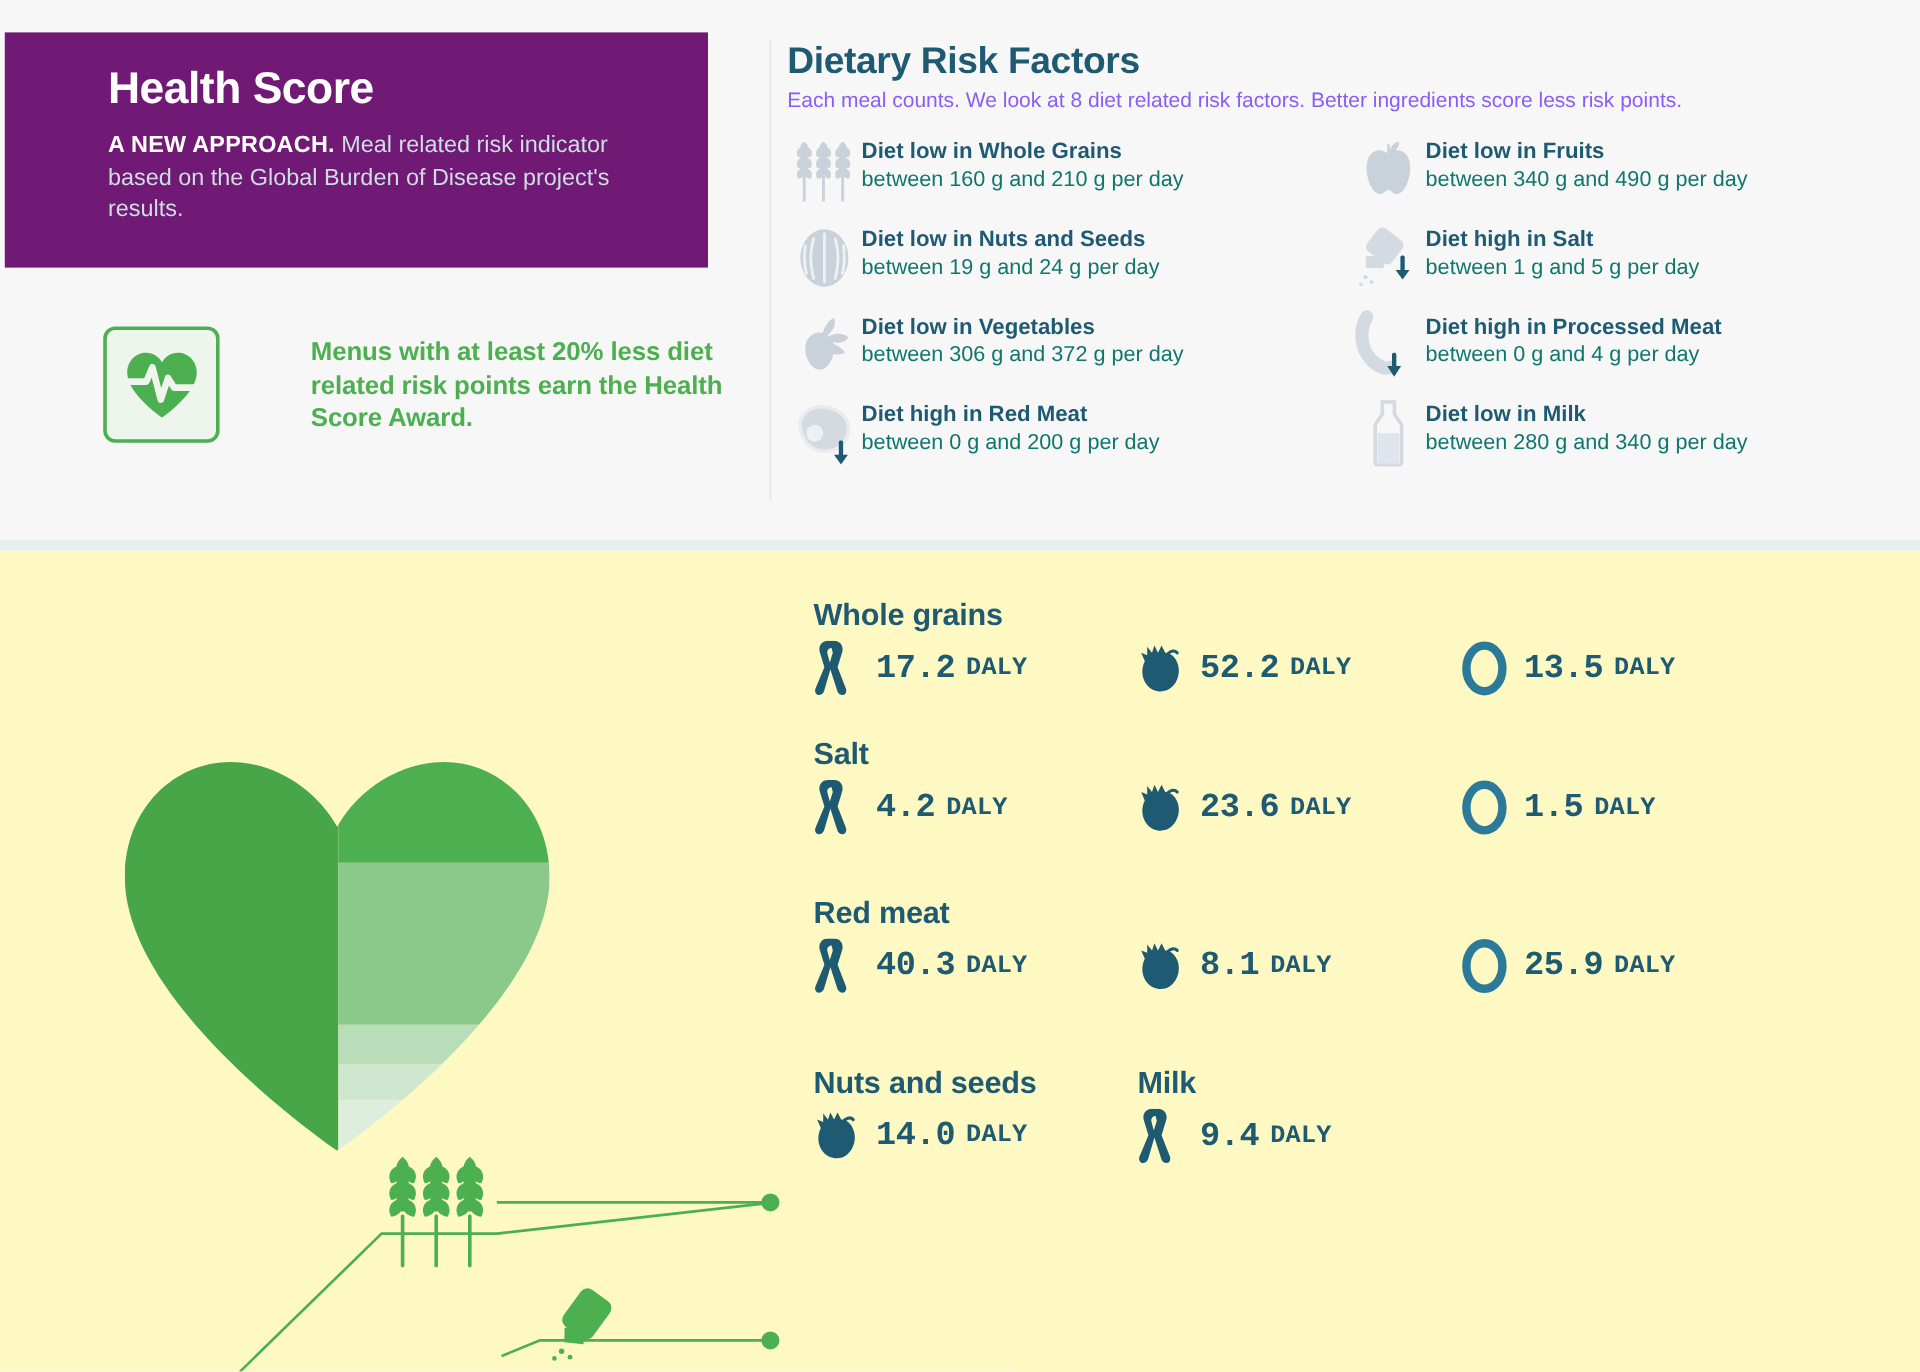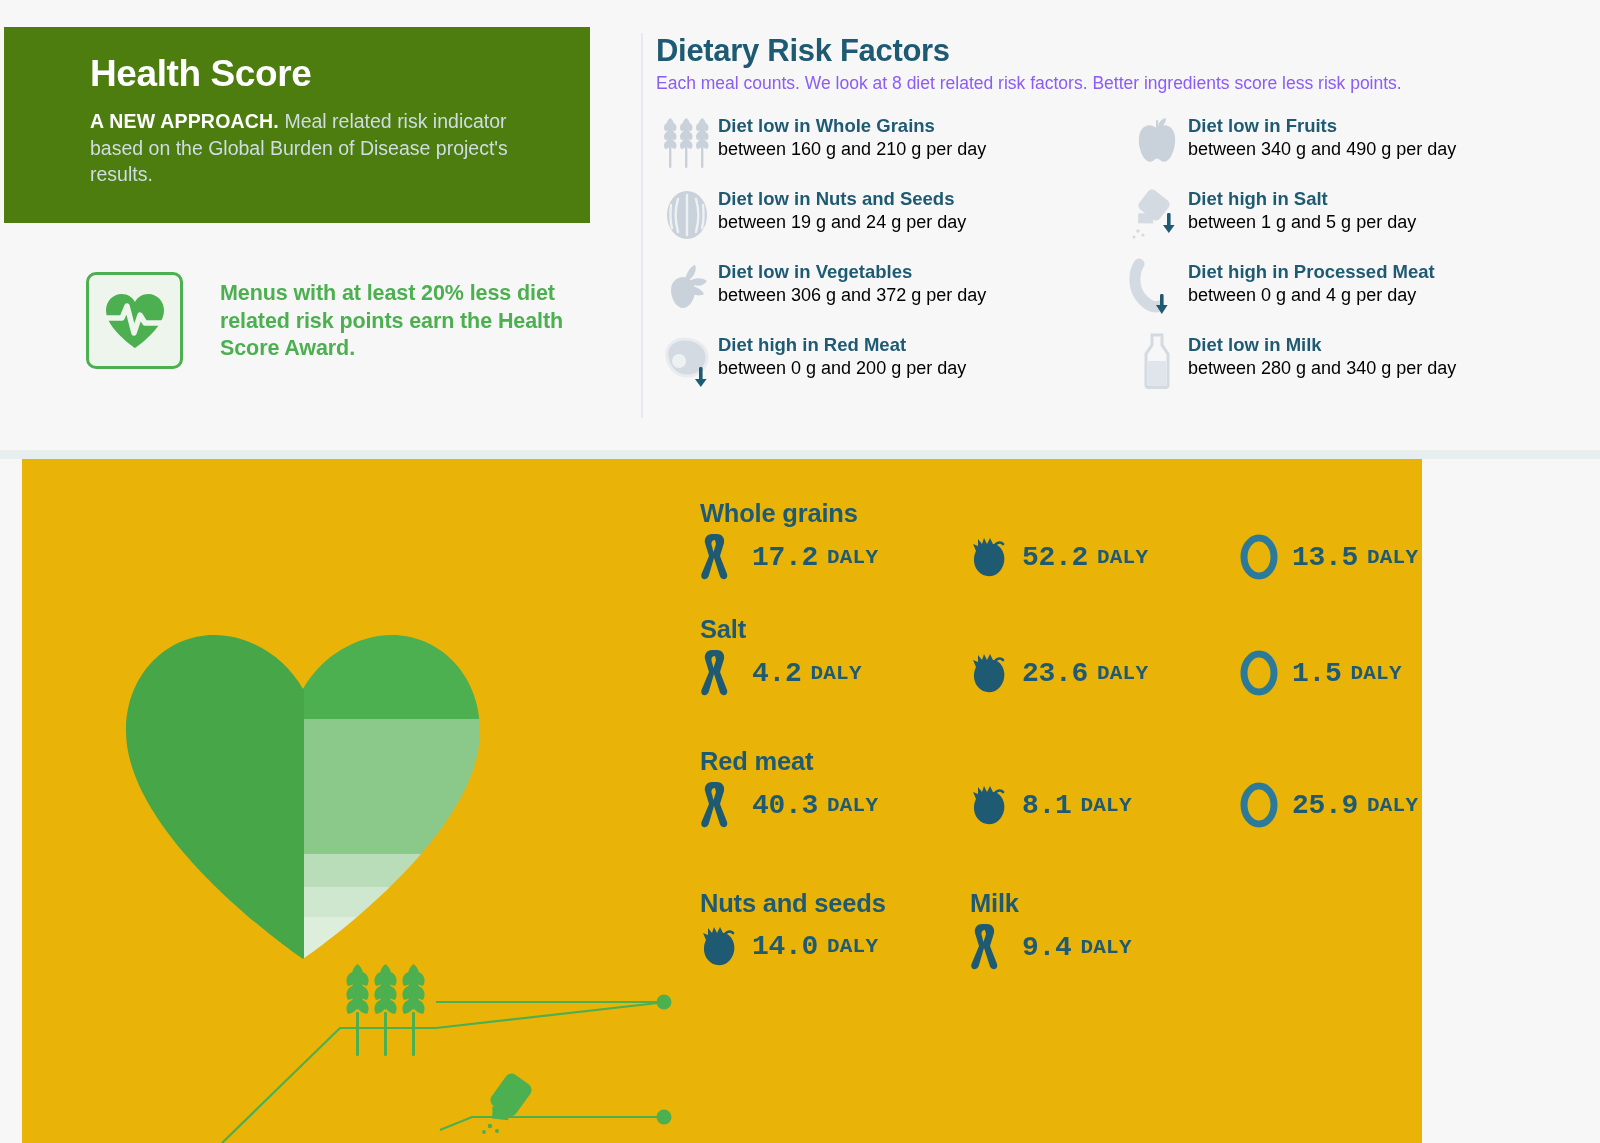--- a/index.html
+++ b/index.html
@@ -8,31 +8,31 @@
     background:#f7f7f7;
     font-family:"Liberation Sans", sans-serif;
     position:relative;overflow:hidden;
     -webkit-font-smoothing:antialiased;
   }
   .page{position:absolute;inset:0;}
 
   
   .hs-panel{
     position:absolute;left:4px;top:27px;width:586px;height:196px;
-    background:#4d7c0f;box-sizing:border-box;padding:28px 34px 0 86px;
+    background:#701a75;box-sizing:border-box;padding:28px 34px 0 86px;
   }
   .hs-title{
     font-size:37px;font-weight:bold;color:#ffffff;letter-spacing:-0.4px;
     line-height:1.05;margin:0 0 14px 0;
   }
   .hs-sub{font-size:19.5px;line-height:1.37;color:#cfdde3;font-weight:normal;}
   .hs-sub .lead{font-weight:bold;color:#ffffff;letter-spacing:0.2px;}
 
   
-  .award{position:absolute;left:86px;top:272px;display:flex;align-items:flex-start;}
+  .award{position:absolute;left:86px;top:272px;display:flex;align-items:flex-start;gap:39px;}
   .award-badge{
     width:97px;height:97px;border:3px solid #4caf50;border-radius:10px;
     background:#eef5ec;box-sizing:border-box;
     display:flex;align-items:center;justify-content:center;flex:0 0 auto;
   }
   .award-text{
     margin-left:37px;margin-top:8px;
     font-size:21.5px;font-weight:bold;color:#4caf50;line-height:1.28;
     max-width:370px;letter-spacing:-0.1px;
   }
@@ -45,24 +45,24 @@
   .drf{position:absolute;left:656px;top:33px;width:900px;}
   .drf-title{font-size:31px;font-weight:bold;color:#1f5a73;margin:0 0 4px 0;letter-spacing:-0.3px;}
   .drf-sub{font-size:17.5px;color:#8b5cf6;line-height:1.25;}
   .drf-grid{margin-top:16px;display:flex;}
   .drf-col{width:470px;}
   .drf-col.right{width:420px;}
   .drf-item{display:flex;align-items:flex-start;height:73px;}
   .drf-ico{width:62px;flex:0 0 62px;display:flex;align-items:center;justify-content:center;height:62px;}
   .drf-txt{padding-top:4px;}
   .drf-name{font-size:18.5px;font-weight:bold;color:#1f5a73;line-height:1.2;}
-  .drf-range{font-size:18px;color:#000000;line-height:1.25;margin-top:1px;}
-
-  
-  .lower{position:absolute;left:0;top:459px;width:1400px;height:684px;background:#eab308;margin-left:22px;}
+  .drf-range{font-size:18px;color:#0f766e;line-height:1.25;margin-top:1px;}
+
+  
+  .lower{position:absolute;left:0;top:459px;width:1600px;height:684px;background:#fef9c3;}
 
   
   .heart-wrap{position:absolute;left:96px;top:168px;width:370px;height:340px;}
 
   
   .connectors{position:absolute;left:0;top:459px;width:1600px;height:684px;pointer-events:none;}
 
   
   .daly-group{position:absolute;}
   .daly-label{font-size:25.5px;font-weight:bold;color:#1f5a73;letter-spacing:-0.2px;margin-bottom:6px;}

